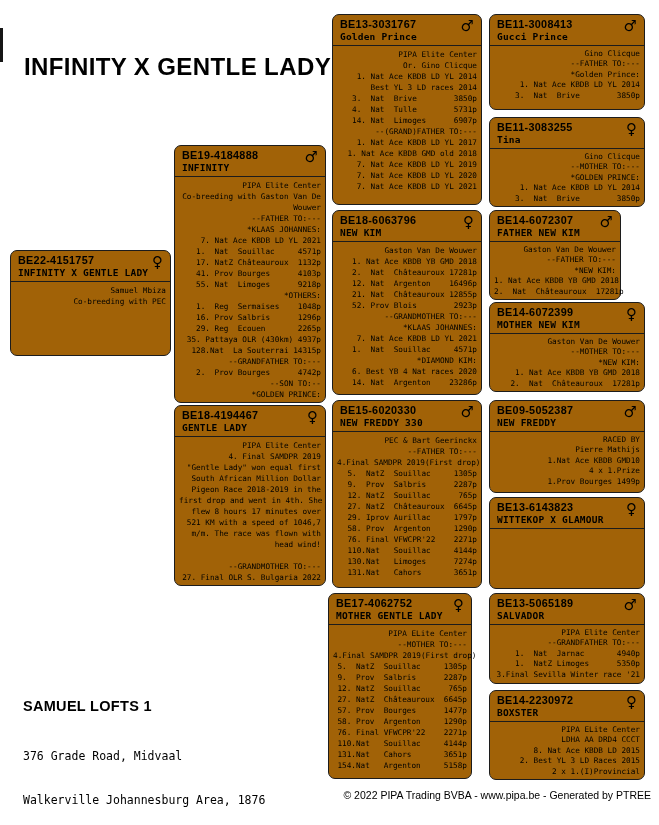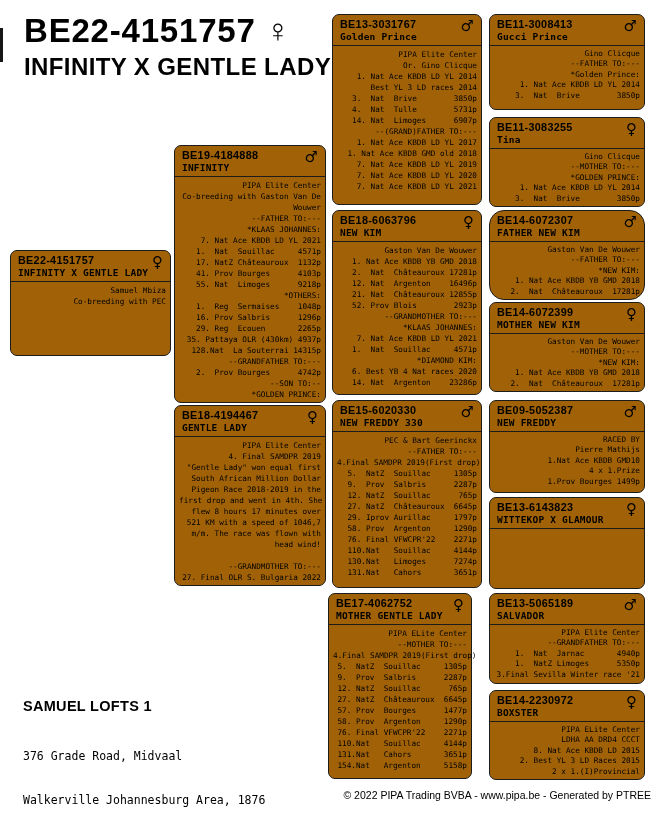--- a/index.html
+++ b/index.html
@@ -45,21 +45,20 @@
     font:10.5px "Liberation Sans", sans-serif; white-space:nowrap;
   }
 </style>
 </head>
 <body>
 
 <div class="page">
 
   <div class="edge-mark"></div>
 
-  <div class="page-title">BE22-4151757 ♀</div>
   <div class="page-subtitle">INFINITY X GENTLE LADY</div>
 
   <div class="pbox col1" style="left:10px; top:250px; width:161px; height:106px;">
     <div class="pbox-header">
       <div class="ring">BE22-4151757</div>
       <div class="pname">INFINITY X GENTLE LADY</div>
       <div class="sex">♀</div>
     </div>
     <div class="pbox-body">Samuel Mbiza
 Co-breeding with PEC</div>
@@ -217,21 +216,21 @@
       <div class="pname">Tina</div>
       <div class="sex">♀</div>
     </div>
     <div class="pbox-body">Gino Clicque
 --MOTHER TO:---
 *GOLDEN PRINCE:
 1. Nat Ace KBDB LD YL 2014
 3.  Nat  Brive        3850p</div>
   </div>
 
-  <div class="pbox col4" style="left:489px; top:210px; width:156px; height:90px;border-radius:15px;">
+  <div class="pbox col4" style="left:489px; top:210px; width:132px; height:90px;">
     <div class="pbox-header">
       <div class="ring">BE14-6072307</div>
       <div class="pname">FATHER NEW KIM</div>
       <div class="sex">♂</div>
     </div>
     <div class="pbox-body">Gaston Van De Wouwer
 --FATHER TO:---
 *NEW KIM:
 1. Nat Ace KBDB YB GMD 2018
 2.  Nat  Châteauroux  17281p</div>

